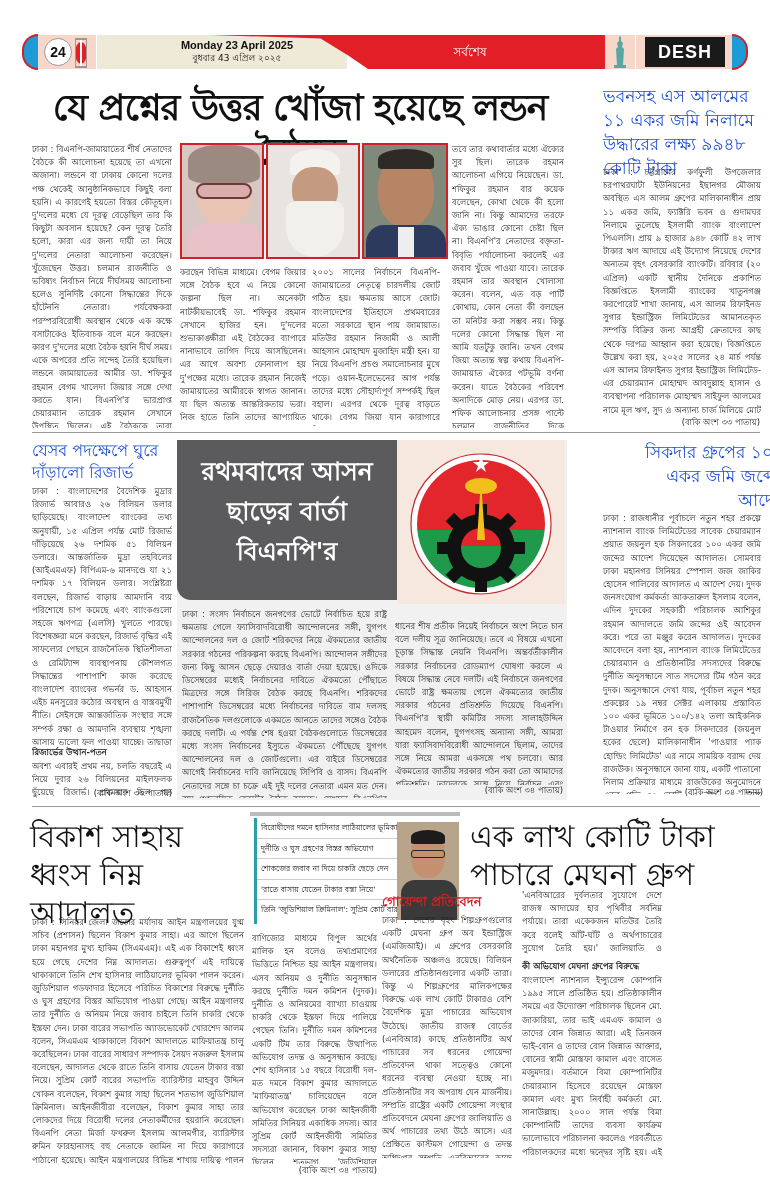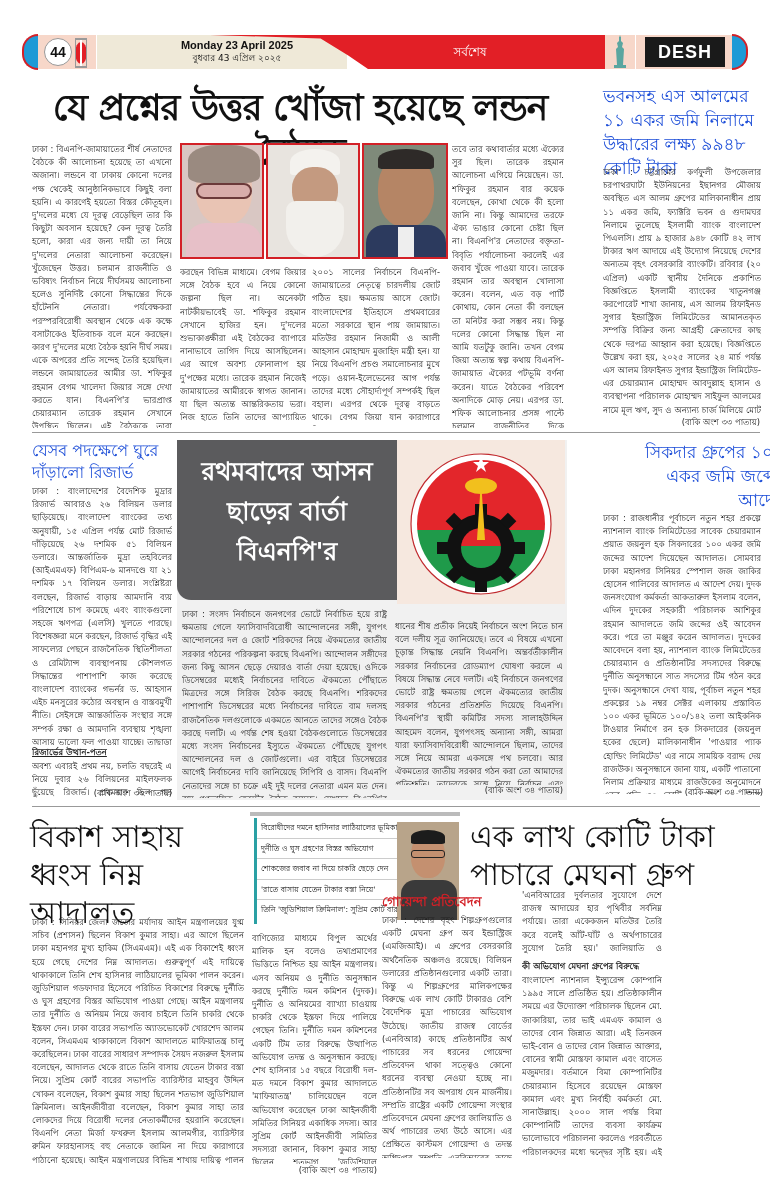--- a/index.html
+++ b/index.html
@@ -32,21 +32,21 @@
   .bullet-box { left: 254px; top: 818px; width: 210px; height: 106px; border-left: 3px solid #2aa0a4; background: #fff; }
   .bullet { font: 7.6px "DejaVu Sans", sans-serif; line-height: 19.5px; border-bottom: 1px solid #ccc; padding-left: 4px; white-space: nowrap; overflow: hidden; }
   .red-label { color: #d32027; font: bold 13px "DejaVu Sans", sans-serif; }
   .big-h { font: 30px "DejaVu Sans", sans-serif; text-align: left; line-height: 38px; }
 </style>
 </head>
 <body>
 
 <div class="abs hdr-cap-l"></div>
 <div class="abs hdr-pg"></div>
-<div class="abs hdr-pgnum">44</div>
+<div class="abs hdr-pgnum">24</div>
 <div class="abs hdr-icon">
   <svg width="14" height="30" viewBox="0 0 14 30">
       <rect x="1" y="0" width="12" height="2" fill="#999"></rect>
       <rect x="1" y="28" width="12" height="2" fill="#999"></rect>
       <ellipse cx="7" cy="15" rx="6" ry="11" fill="#e21f26"></ellipse>
       <rect x="6" y="2" width="2" height="26" fill="#fff"></rect>
       <rect x="1" y="2" width="1" height="26" fill="#999"></rect>
       <rect x="12" y="2" width="1" height="26" fill="#999"></rect>
     </svg>
 </div>
@@ -95,21 +95,21 @@
 <div class="abs col-text" style="left:452px;top:143px;width:112px;height:285px;">তবে তার কথাবার্তার মধ্যে ঐক্যের সুর ছিল। তারেক রহমান আলোচনা এগিয়ে নিয়েছেন। ডা. শফিকুর রহমান বার কয়েক বলেছেন, কোথা থেকে কী হলো জানি না। কিন্তু আমাদের তরফে ঐক্য ভাঙার কোনো চেষ্টা ছিল না। বিএনপি'র নেতাদের বক্তৃতা-বিবৃতি পর্যালোচনা করলেই এর জবাব খুঁজে পাওয়া যাবে। তারেক রহমান তার অবস্থান খোলাসা করেন। বলেন, এত বড় পার্টি কোথায়, কোন নেতা কী বলছেন তা মনিটর করা সম্ভব নয়। কিন্তু দলের কোনো সিদ্ধান্ত ছিল না আমি যতটুকু জানি। তখন বেগম জিয়া অত্যন্ত স্বল্প কথায় বিএনপি-জামায়াত ঐক্যের পটভূমি বর্ণনা করেন। যাতে বৈঠকের পরিবেশ অনাদিকে মোড় নেয়। এরপর ডা. শফিক আলোচনার প্রসঙ্গ পাল্টে চলমান রাজনীতির দিকে আলোকপাত করেন। ঘোলা পানিতে মাছ শিকারে একটি বাইরের শক্তি নানা ষড়যন্ত্র করছে তা নিয়েও তারা আলোচনা করেন এবং তারা একমত হন। কবে নির্বাচন হতে পারে তা নিয়ে বেশ কিছু সময় আলোচনা হয়। নির্বাচনের সময়সীমা নিয়ে দু'দলের অবস্থান কাছাকাছি নয়, বিপরীতমুখী। দু'দলের মধ্যে দূরত্ব কমাতে কিছু করণীয় নিয়েও কথাবার্তা হয় তাদের মধ্যে। আরও ধৈর্য, আরও সংযমের ওপর জোর দেন নেতারা। ঢাকায় একটি সূত্র নিশ্চিত করেছে, ভবিষ্যতে দু'দলের সম্পর্কে ফাটল ধরে এমন কোনো কাজকে প্রশ্রয় দেবেন না কেউই- সেই বিষয়েও তারা এক অলিখিত সিদ্ধান্তে পৌঁছান।</div>
 
 <div class="abs side-head" style="left:603px;top:84px;width:165px;">ভবনসহ এস আলমের ১১ একর জমি নিলামে উদ্ধারের লক্ষ্য ৯৯৪৮ কোটি টাকা</div>
 <div class="abs col-text" style="left:603px;top:166px;width:158px;height:250px;">ঢাকা : চট্টগ্রামের কর্ণফুলী উপজেলার চরপাথরঘাটা ইউনিয়নের ইছানগর মৌজায় অবস্থিত এস আলম গ্রুপের মালিকানাধীন প্রায় ১১ একর জমি, ফ্যাক্টরি ভবন ও গুদামঘর নিলামে তুলেছে ইসলামী ব্যাংক বাংলাদেশ পিএলসি। প্রায় ৯ হাজার ৯৪৮ কোটি ৪২ লাখ টাকার ঋণ আদায়ে এই উদ্যোগ নিয়েছে দেশের অন্যতম বৃহৎ বেসরকারি ব্যাংকটি। রবিবার (২০ এপ্রিল) একটি স্থানীয় দৈনিকে প্রকাশিত বিজ্ঞপ্তিতে ইসলামী ব্যাংকের খাতুনগঞ্জ করপোরেট শাখা জানায়, এস আলম রিফাইনড সুগার ইন্ডাস্ট্রিজ লিমিটেডের আমানতকৃত সম্পত্তি বিক্রির জন্য আগ্রহী ক্রেতাদের কাছ থেকে দরপত্র আহ্বান করা হয়েছে। বিজ্ঞপ্তিতে উল্লেখ করা হয়, ২০২৫ সালের ২৪ মার্চ পর্যন্ত এস আলম রিফাইনড সুগার ইন্ডাস্ট্রিজ লিমিটেড-এর চেয়ারম্যান মোহাম্মদ আবদুল্লাহ হাসান ও ব্যবস্থাপনা পরিচালক মোহাম্মদ সাইফুল আলমের নামে মূল ঋণ, সুদ ও অন্যান্য চার্জ মিলিয়ে মোট ৯ হাজার ৯৪৮ কোটি ৪২ লাখ টাকা বকেয়া রয়েছে। এই ঋণ আদায়ের লক্ষ্যে ঋণ আদালত আইন, ২০০৩-এর ১২(৩) ধারার অধীনে সম্পত্তিগুলো নিলামে তোলা হয়েছে। নিলামে তোলা সম্পত্তিগুলো তিনটি নিবন্ধিত বন্ধক দলিলের</div>
 <div class="abs col-text" style="left:660px;top:416px;width:100px;height:14px;text-align:right;">(বাকি অংশ ৩৩ পাতায়)</div>
 
 <div class="abs divider" style="left:32px;top:432px;width:728px;height:1px;background:#999;"></div>
 
 <div class="abs side-head" style="left:32px;top:440px;width:140px;font-size:16px;line-height:22px;">যেসব পদক্ষেপে ঘুরে দাঁড়ালো রিজার্ভ</div>
 <div class="abs col-text" style="left:32px;top:485px;width:140px;height:260px;">ঢাকা : বাংলাদেশের বৈদেশিক মুদ্রার রিজার্ভ আবারও ২৬ বিলিয়ন ডলার ছাড়িয়েছে। বাংলাদেশ ব্যাংকের তথ্য অনুযায়ী, ১৫ এপ্রিল পর্যন্ত মোট রিজার্ভ দাঁড়িয়েছে ২৬ দশমিক ৫১ বিলিয়ন ডলারে। আন্তর্জাতিক মুদ্রা তহবিলের (আইএমএফ) বিপিএম-৬ মানদণ্ডে যা ২১ দশমিক ১৭ বিলিয়ন ডলার। সংশ্লিষ্টরা বলছেন, রিজার্ভ বাড়ায় আমদানি ব্যয় পরিশোধে চাপ কমেছে এবং ব্যাংকগুলো সহজে ঋণপত্র (এলসি) খুলতে পারছে। বিশেষজ্ঞরা মনে করছেন, রিজার্ভ বৃদ্ধির এই সাফল্যের পেছনে রাজনৈতিক স্থিতিশীলতা ও রেমিট্যান্স ব্যবস্থাপনায় কৌশলগত সিদ্ধান্তের পাশাপাশি কাজ করেছে বাংলাদেশ ব্যাংকের গভর্নর ড. আহসান এইচ মনসুরের কঠোর অবস্থান ও বাস্তবমুখী নীতি। সেইসঙ্গে আন্তর্জাতিক সংস্থার সঙ্গে সম্পর্ক রক্ষা ও আমদানি ব্যবস্থায় শৃঙ্খলা আসায় ভালো ফল পাওয়া যাচ্ছে। তাছাড়া রাশিয়া-ইউক্রেন যুদ্ধের পর ডলারের বিনিময় মূল্য ৮৫ থেকে ১২৮ টাকা হয়ে যাওয়ায় সংকট তৈরি হয়েছিল। বর্তমানে ডলারের বিনিময় হার ১২৩ টাকায় স্থিতিশীল, এর ফলে আমদানি স্বাভাবিক ও মূল্যস্ফীতিও কিছুটা নিয়ন্ত্রণে রয়েছে বলেও মনে করছেন সংশ্লিষ্টরা।</div>
-<div class="abs col-text" style="left:32px;top:746px;width:140px;height:14px;font-weight:bold;text-decoration:underline;">রিজার্ভের উত্থান-পতন</div>
+<div class="abs col-text" style="left:32px;top:746px;width:140px;height:14px;font-weight:bold;">রিজার্ভের উত্থান-পতন</div>
 <div class="abs col-text" style="left:32px;top:760px;width:140px;height:40px;">অবশ্য এবারই প্রথম নয়, চলতি বছরেই এ নিয়ে দুবার ২৬ বিলিয়নের মাইলফলক ছুঁয়েছে রিজার্ভ। প্রথমবার ছিল গত ফেব্রুয়ারি মাসে। এর আগে ২০২১</div>
 <div class="abs col-text" style="left:88px;top:787px;width:84px;height:14px;text-align:right;">(বাকি অংশ ৩৩ পাতায়)</div>
 
 <div class="abs grey-panel" style="left:177px;top:440px;width:390px;height:360px;"></div>
 <div class="abs box-grey">
   <div class="t">রথমবাদের আসন ছাড়ের বার্তা বিএনপি'র</div>
 </div>
 <div class="abs logo-bg">
   <svg width="168" height="164" viewBox="0 0 168 164">
     <circle cx="84" cy="84" r="70" fill="#fff" stroke="#c0282d" stroke-width="1.2"></circle>

